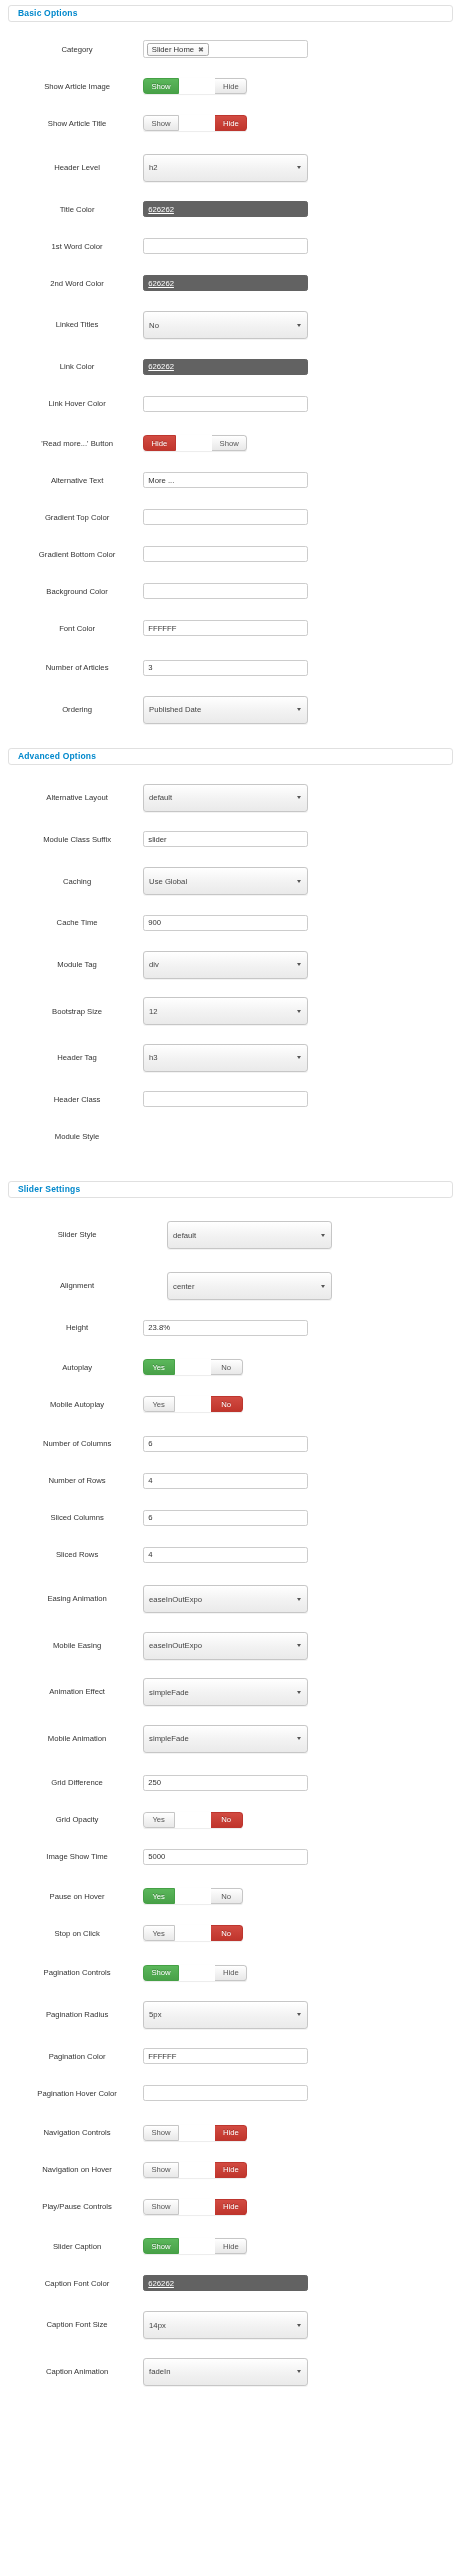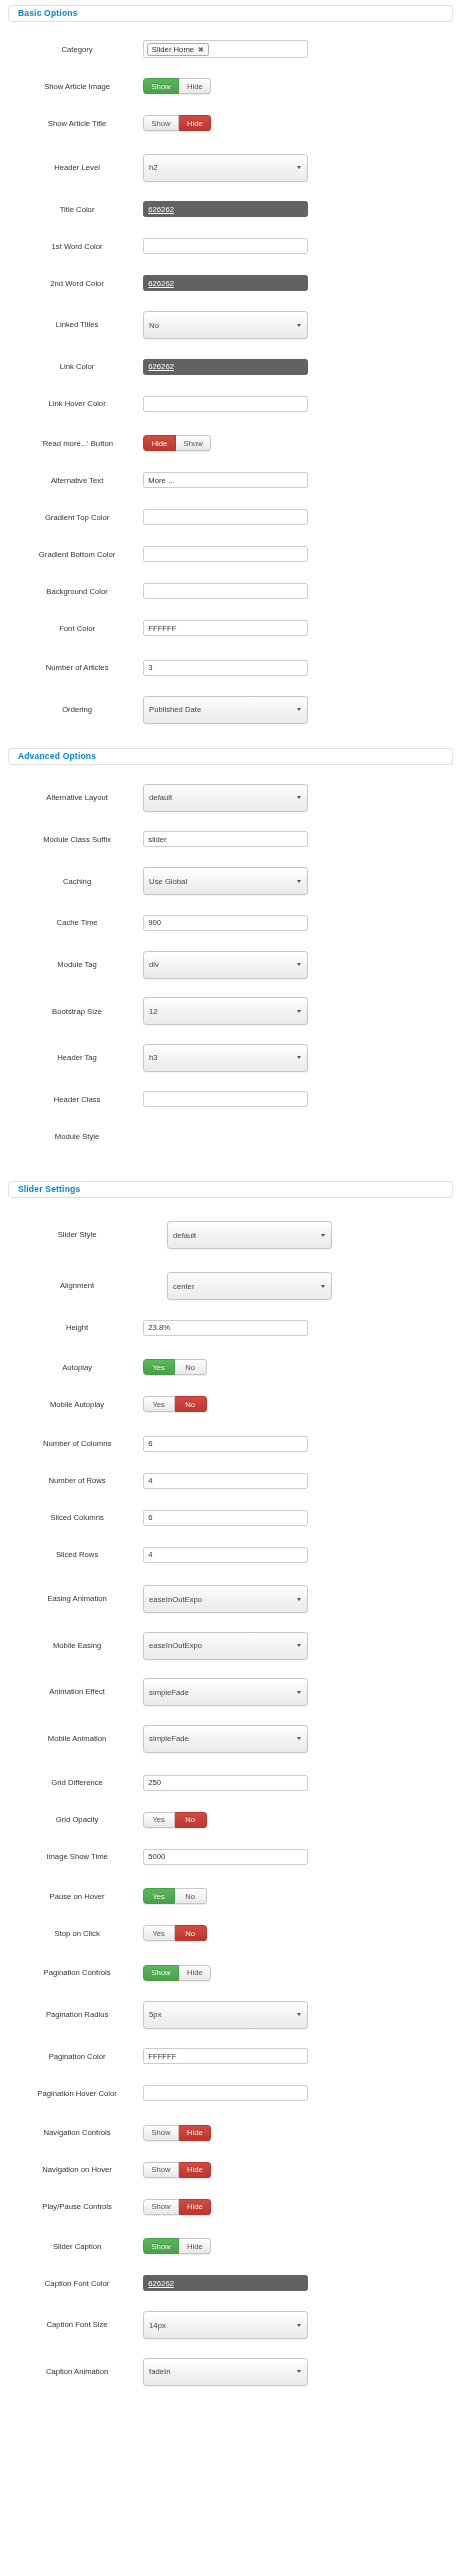--- a/index.html
+++ b/index.html
@@ -104,20 +104,21 @@
     border-right: 2.7px solid transparent;
     border-top: 3.1px solid #555555;
   }
 
   
   .toggle {
     display: inline-flex;
     border-radius: 3.1px;
     overflow: hidden;
     box-shadow: 0 0.8px 0.8px rgba(0,0,0,.08);
+    gap: 36px;
   }
   .tbtn {
     min-width: 32px;
     height: 16px;
     display: flex;
     align-items: center;
     justify-content: center;
     font-size: 7.7px;
     padding: 0 7.7px;
     border: 0.8px solid #c6c6c6;

